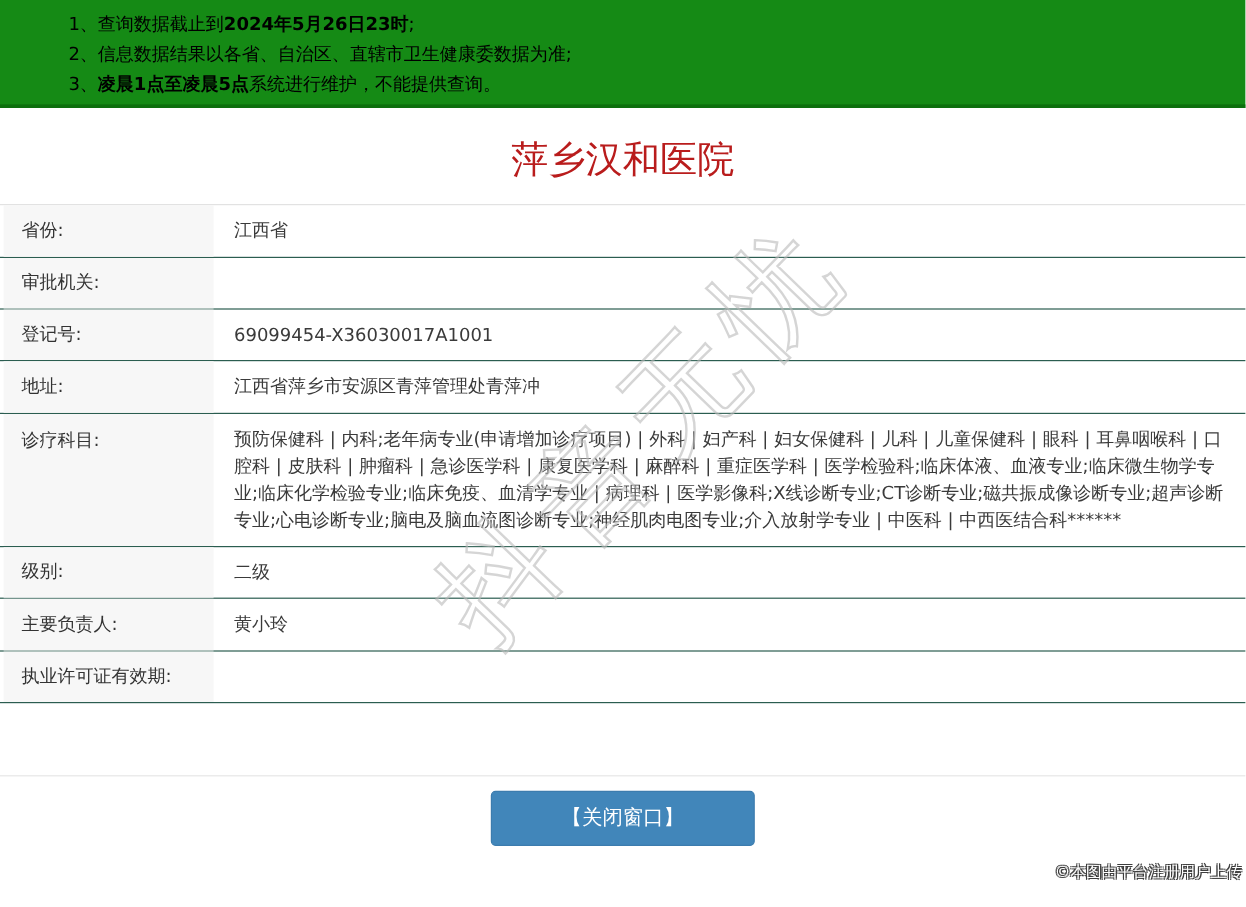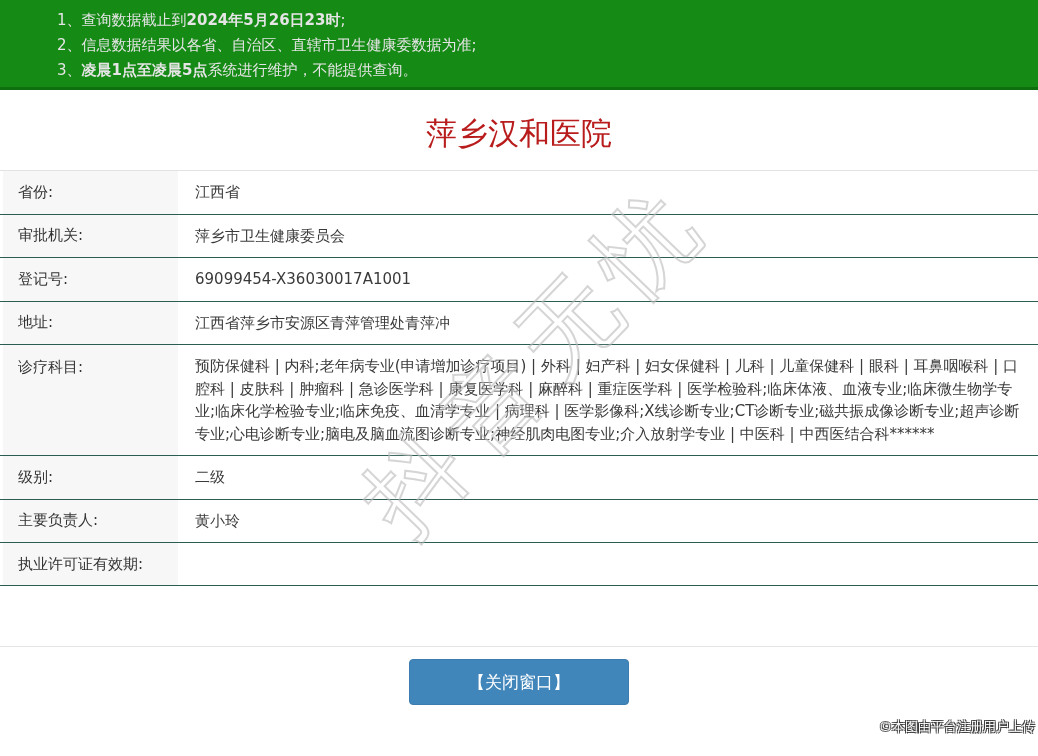--- a/index.html
+++ b/index.html
@@ -11,21 +11,21 @@
     color: #333;
     font-family: "DejaVu Sans", sans-serif;
   }
 
   
   .banner {
     background: #158a15;
     height: 90px;
     border-bottom: 3px solid #0d6f0d;
     padding: 8px 10px 0 57px;
-    color: #e5e5e5;
+    color: #000000;
     font-size: 15px;
   }
   .banner .notice { line-height: 25px; white-space: nowrap; }
   .banner .bold-seg { font-weight: bold; }
 
   
   .page-title {
     text-align: center;
     font-size: 31px;
     line-height: 34px;
@@ -126,21 +126,20 @@
 
 <div class="page-title">萍乡汉和医院</div>
 
 <div class="info-table">
   <div class="row">
     <div class="row-label">省份:</div>
     <div class="row-value">江西省</div>
   </div>
   <div class="row">
     <div class="row-label">审批机关:</div>
-    <div class="row-value">萍乡市卫生健康委员会</div>
   </div>
   <div class="row">
     <div class="row-label">登记号:</div>
     <div class="row-value">69099454-X36030017A1001</div>
   </div>
   <div class="row">
     <div class="row-label">地址:</div>
     <div class="row-value">江西省萍乡市安源区青萍管理处青萍冲</div>
   </div>
   <div class="row">

